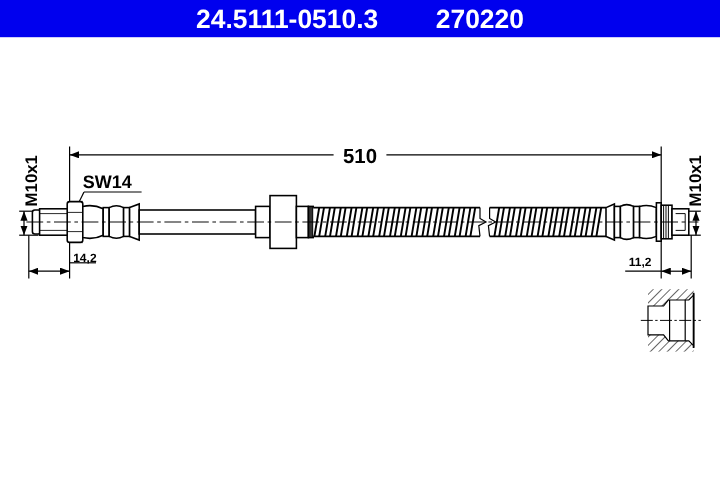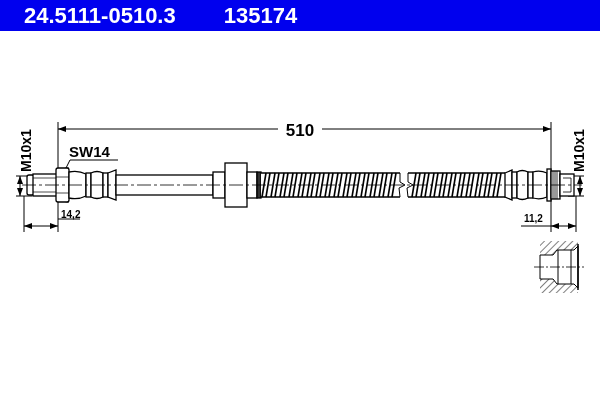--- a/index.html
+++ b/index.html
@@ -1,27 +1,27 @@
 <!DOCTYPE html>
 <html><head>
 <meta charset="utf-8">
 <style>
   html, body { margin:0; padding:0; background:#fff; }
   body { width:600px; height:400px; position:relative; overflow:hidden; font-family:"Liberation Sans", sans-serif; }
-  .header { position:absolute; left:0; top:0; width:600px; height:31px; background:#0000ee; color:#fff; display:flex; align-items:center; font-weight:bold; font-size:22px; letter-spacing:0px; }
+  .header { position:absolute; left:0; top:0; width:600px; height:31px; background:#0000ee; color:#fff; display:flex; justify-content:center; align-items:center; font-weight:bold; font-size:22px; letter-spacing:0px; }
   .header span { margin:0 24px; }
   svg { position:absolute; left:0; top:0; }
   .lbl { font-family:"Liberation Sans", sans-serif; font-weight:bold; fill:#000; }
 </style>
 </head>
 <body>
 
 <div class="header">
   <span>24.5111-0510.3</span>
-  <span>135174</span>
+  <span>270220</span>
 </div>
 
 <svg width="600" height="400" viewBox="0 0 600 400">
   <defs>
     <marker id="arr" markerWidth="8" markerHeight="6" refX="8" refY="3" orient="auto" markerUnits="userSpaceOnUse">
       <path d="M0,0 L8,3 L0,6 Z" fill="#000"></path>
     </marker>
     <marker id="arrs" markerWidth="8" markerHeight="6" refX="0" refY="3" orient="auto" markerUnits="userSpaceOnUse">
       <path d="M8,0 L0,3 L8,6 Z" fill="#000"></path>
     </marker>

